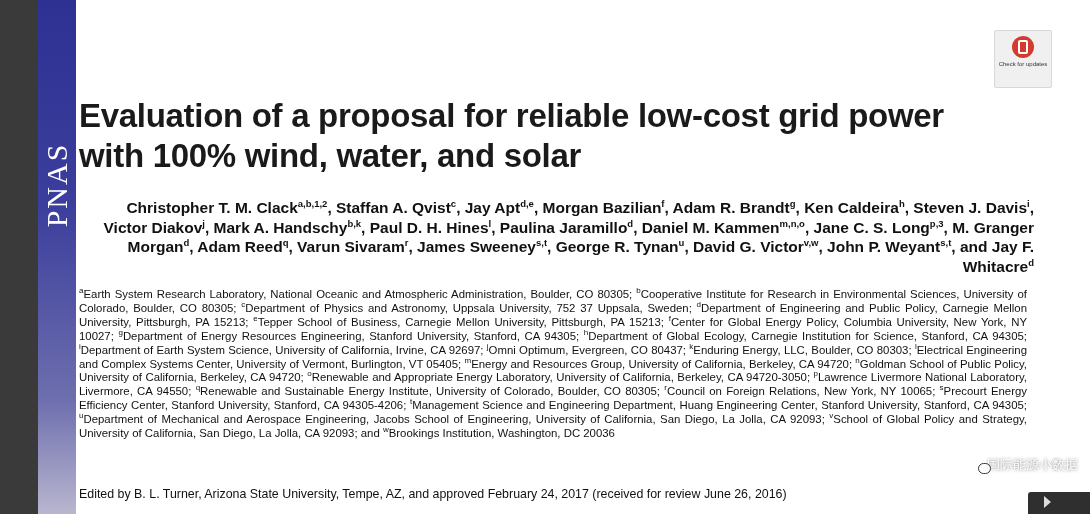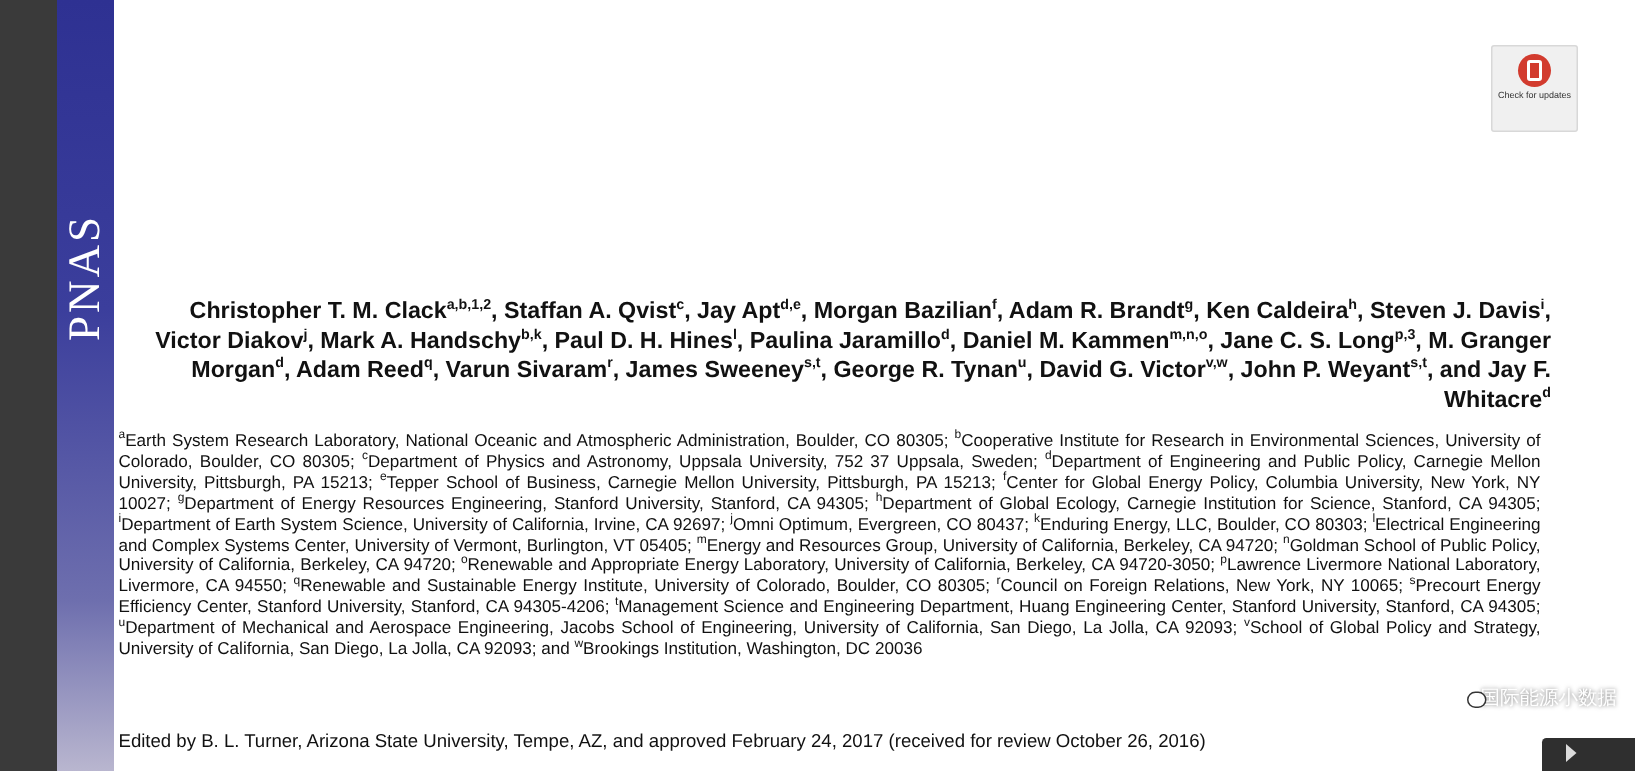--- a/index.html
+++ b/index.html
@@ -162,20 +162,21 @@
     line-height: 16px;
     color: #111111;
   }
 
   
   .wechat {
     position: absolute;
     right: 12px;
     bottom: 40px;
     display: flex;
+    align-items: center;
     gap: 0;
     color: #ffffff;
     font-size: 13px;
     font-family: "Liberation Sans", sans-serif;
     text-shadow: 0 0 3px rgba(0,0,0,0.55);
   }
   .wechat .wx-icon {
     width: 17px; height: 14px;
     background: #ffffff;
     border-radius: 7px 7px 6px 6px;
@@ -223,26 +224,27 @@
     <div class="pnas-text">PNAS</div>
   </div>
 
   <div class="content">
 
     <div class="crossmark">
       <div class="cm-circle"></div>
       <div class="cm-label">Check for updates</div>
     </div>
 
+    <div class="title">Evaluation of a proposal for reliable low-cost grid power with 100% wind, water, and solar</div>
 
     <div class="authors">Christopher T. M. Clack<sup>a,b,1,2</sup>, Staffan A. Qvist<sup>c</sup>, Jay Apt<sup>d,e</sup>, Morgan Bazilian<sup>f</sup>, Adam R. Brandt<sup>g</sup>, Ken Caldeira<sup>h</sup>, Steven J. Davis<sup>i</sup>, Victor Diakov<sup>j</sup>, Mark A. Handschy<sup>b,k</sup>, Paul D. H. Hines<sup>l</sup>, Paulina Jaramillo<sup>d</sup>, Daniel M. Kammen<sup>m,n,o</sup>, Jane C. S. Long<sup>p,3</sup>, M. Granger Morgan<sup>d</sup>, Adam Reed<sup>q</sup>, Varun Sivaram<sup>r</sup>, James Sweeney<sup>s,t</sup>, George R. Tynan<sup>u</sup>, David G. Victor<sup>v,w</sup>, John P. Weyant<sup>s,t</sup>, and Jay F. Whitacre<sup>d</sup></div>
 
     <div class="affiliations"><sup>a</sup>Earth System Research Laboratory, National Oceanic and Atmospheric Administration, Boulder, CO 80305; <sup>b</sup>Cooperative Institute for Research in Environmental Sciences, University of Colorado, Boulder, CO 80305; <sup>c</sup>Department of Physics and Astronomy, Uppsala University, 752 37 Uppsala, Sweden; <sup>d</sup>Department of Engineering and Public Policy, Carnegie Mellon University, Pittsburgh, PA 15213; <sup>e</sup>Tepper School of Business, Carnegie Mellon University, Pittsburgh, PA 15213; <sup>f</sup>Center for Global Energy Policy, Columbia University, New York, NY 10027; <sup>g</sup>Department of Energy Resources Engineering, Stanford University, Stanford, CA 94305; <sup>h</sup>Department of Global Ecology, Carnegie Institution for Science, Stanford, CA 94305; <sup>i</sup>Department of Earth System Science, University of California, Irvine, CA 92697; <sup>j</sup>Omni Optimum, Evergreen, CO 80437; <sup>k</sup>Enduring Energy, LLC, Boulder, CO 80303; <sup>l</sup>Electrical Engineering and Complex Systems Center, University of Vermont, Burlington, VT 05405; <sup>m</sup>Energy and Resources Group, University of California, Berkeley, CA 94720; <sup>n</sup>Goldman School of Public Policy, University of California, Berkeley, CA 94720; <sup>o</sup>Renewable and Appropriate Energy Laboratory, University of California, Berkeley, CA 94720-3050; <sup>p</sup>Lawrence Livermore National Laboratory, Livermore, CA 94550; <sup>q</sup>Renewable and Sustainable Energy Institute, University of Colorado, Boulder, CO 80305; <sup>r</sup>Council on Foreign Relations, New York, NY 10065; <sup>s</sup>Precourt Energy Efficiency Center, Stanford University, Stanford, CA 94305-4206; <sup>t</sup>Management Science and Engineering Department, Huang Engineering Center, Stanford University, Stanford, CA 94305; <sup>u</sup>Department of Mechanical and Aerospace Engineering, Jacobs School of Engineering, University of California, San Diego, La Jolla, CA 92093; <sup>v</sup>School of Global Policy and Strategy, University of California, San Diego, La Jolla, CA 92093; and <sup>w</sup>Brookings Institution, Washington, DC 20036</div>
 
-    <div class="editor">Edited by B. L. Turner, Arizona State University, Tempe, AZ, and approved February 24, 2017 (received for review October 26, 2016)</div>
+    <div class="editor">Edited by B. L. Turner, Arizona State University, Tempe, AZ, and approved February 24, 2017 (received for review June 26, 2016)</div>
 
   </div>
 
   <div class="wechat">
     <span class="wx-icon"></span>
     <span>国际能源小数据</span>
   </div>
 
   <div class="corner-tile">
     <span class="arrow"></span>

